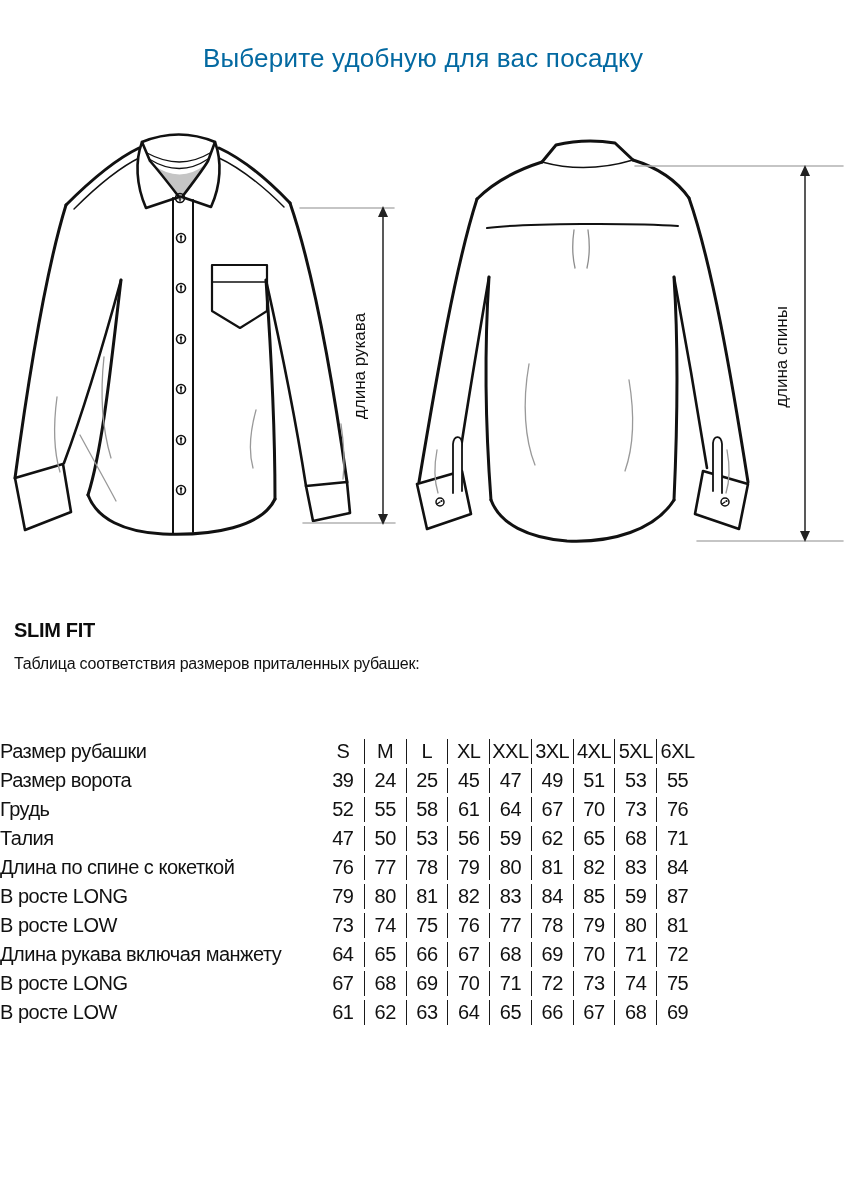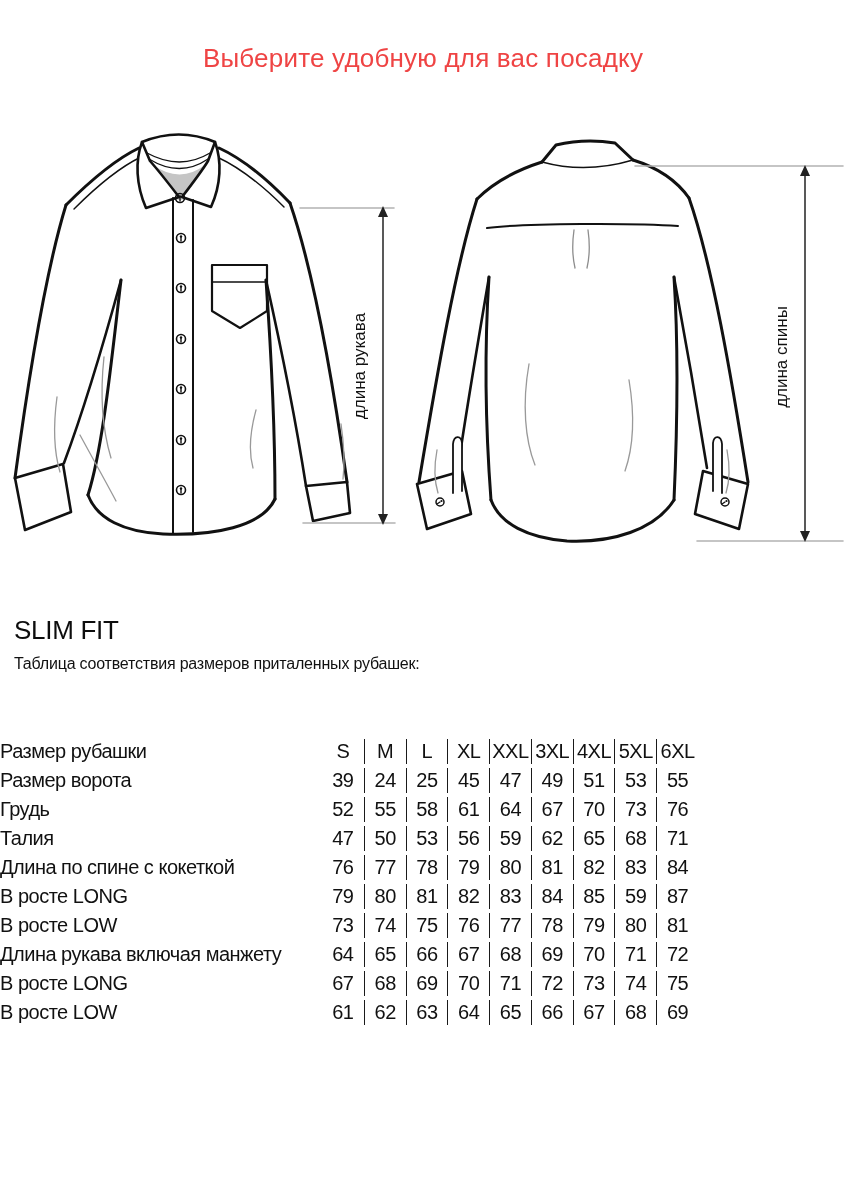--- a/index.html
+++ b/index.html
@@ -7,33 +7,33 @@
     width:846px;min-height:1200px;
     font-family:"Liberation Sans",sans-serif;
     color:#1a1a1a;
     overflow-x:hidden;
   }
   .page{width:846px;position:relative;}
   h1.page-title{
     margin:42px 0 0 0;
     text-align:center;
     font-size:26px;line-height:32px;
-    font-weight:400;color:#ef4444;
+    font-weight:400;color:#0369a1;
     letter-spacing:.2px;
   }
   .illustration{position:relative;margin-top:28px;height:480px;}
   .illustration svg{display:block;}
   svg text{
     font-family:"Liberation Sans",sans-serif;
     font-size:17px;fill:#111;
   }
   h2.fit-heading{
     margin:36px 0 0 14px;
-    font-size:26px;line-height:25px;
-    font-weight:400;color:#0d0d0d;
+    font-size:20px;line-height:25px;
+    font-weight:700;color:#0d0d0d;
     letter-spacing:-0.3px;
   }
   p.table-caption{
     margin:8px 0 0 14px;
     font-size:16px;line-height:26px;
     font-weight:400;color:#111;
     letter-spacing:-0.2px;
   }
   table.size-table{
     margin-top:58px;

